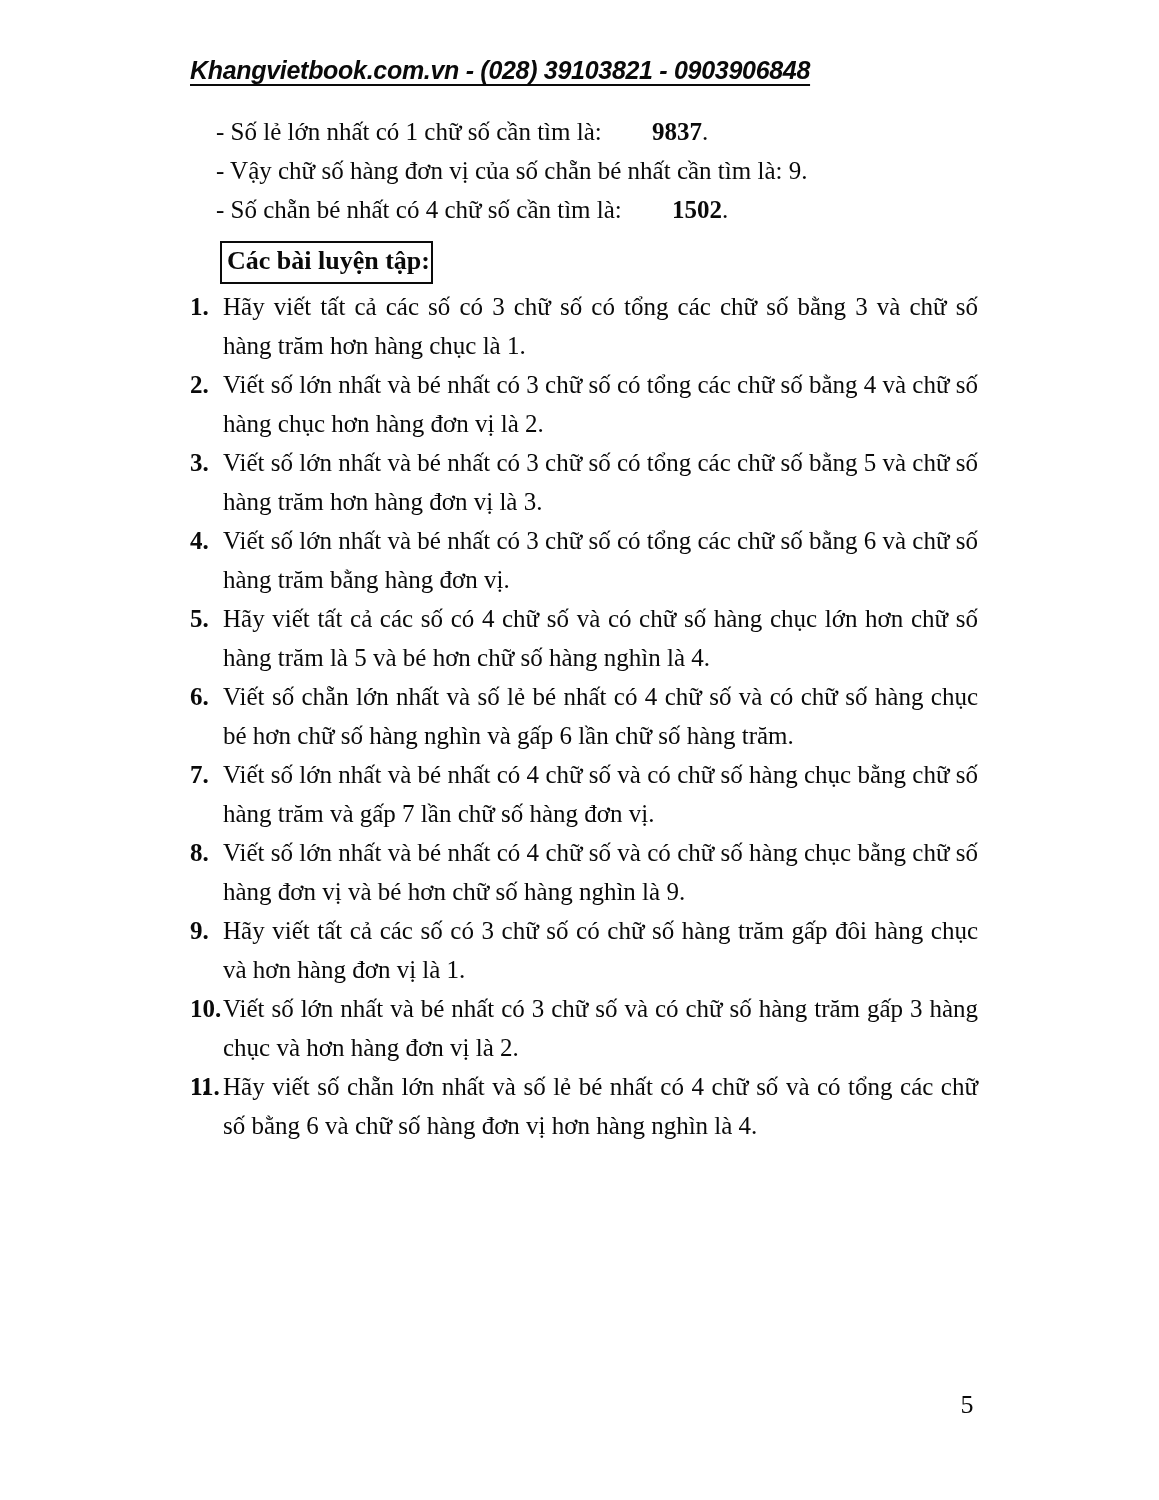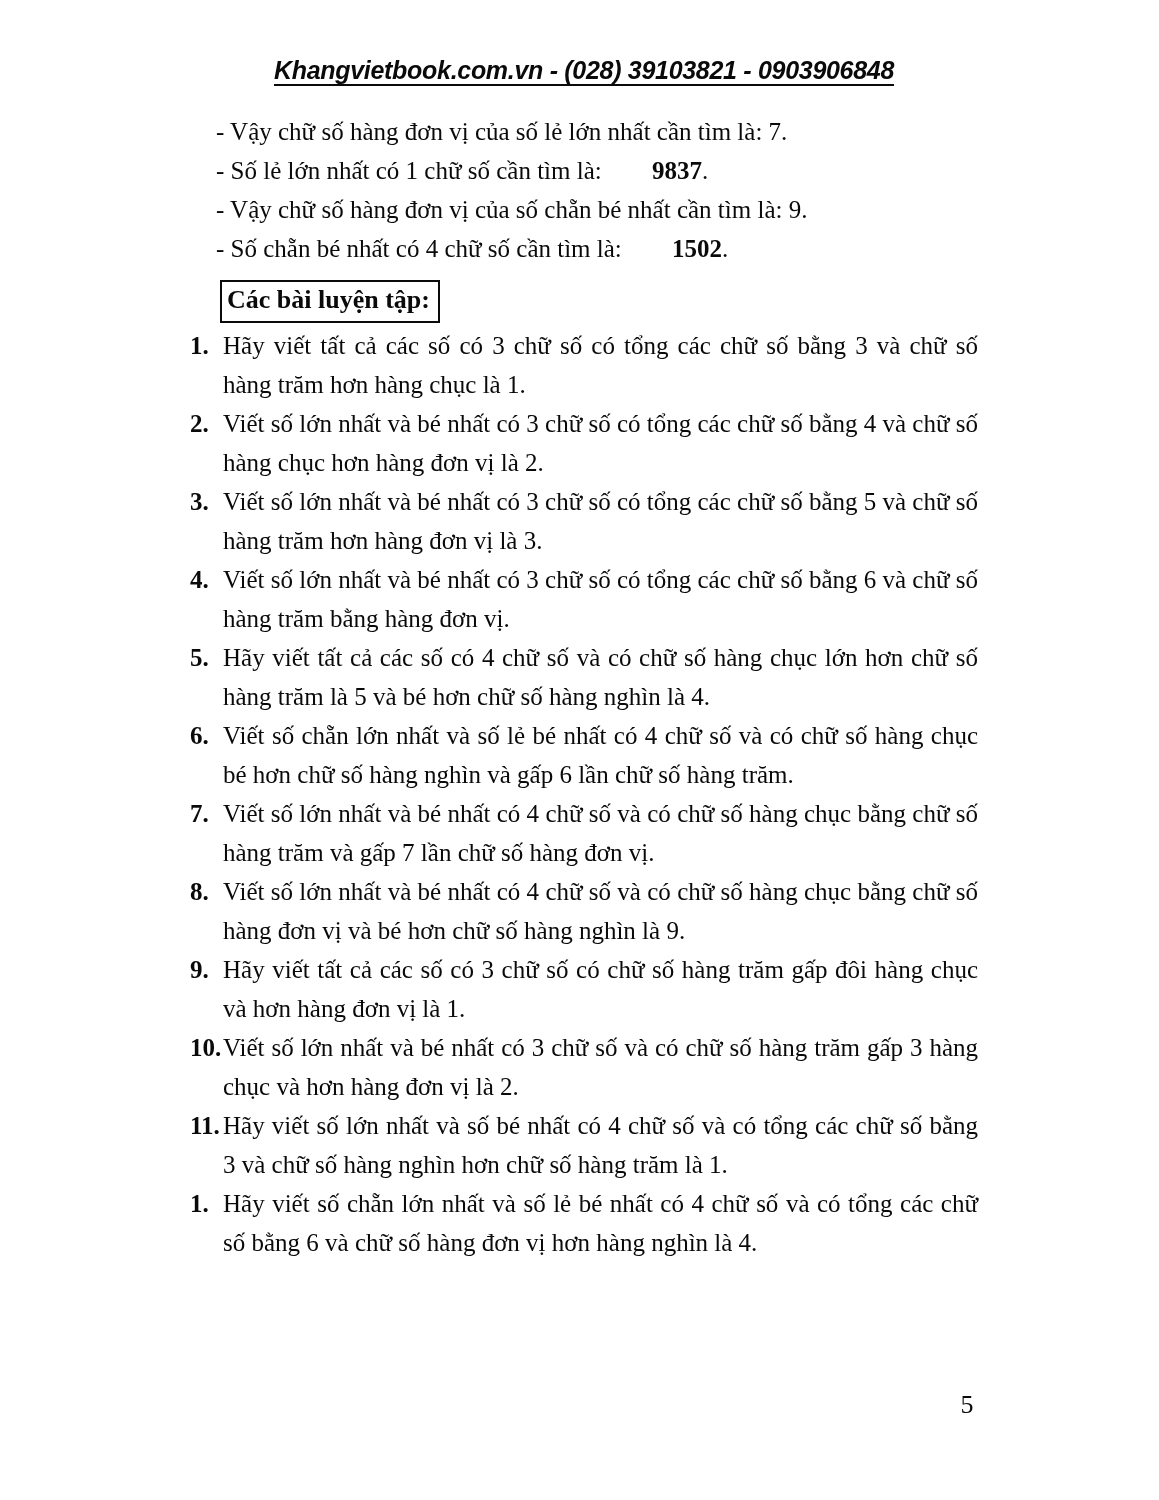--- a/index.html
+++ b/index.html
@@ -14,21 +14,21 @@
     background: #ffffff;
     color: #0a0a0a;
     font-family: "Liberation Serif", serif;
     overflow: hidden;
   }
   .header {
     position: absolute;
     top: 56px;
     left: 190px;
     width: 788px;
-    text-align: center;
+    text-align: left;
     font-family: "Liberation Sans", sans-serif;
     font-style: italic;
     font-weight: 700;
     font-size: 25px;
     letter-spacing: -0.3px;
   }
   .header .header-text {
     text-decoration: underline;
     text-decoration-thickness: 2px;
     text-underline-offset: 5px;
@@ -49,21 +49,21 @@
   .intro-line .bold-num {
     font-weight: bold;
     margin-left: 44px;
   }
   .heading-row {
     margin: 12px 0 3px 30px;
   }
   .heading-box {
     display: inline-block;
     border: 2px solid #0a0a0a;
-    padding: 0px 8px 3px 5px;
+    padding: 0px 1px 3px 5px;
     font-weight: bold;
     font-size: 26px;
     line-height: 36px;
   }
   .exercise {
     position: relative;
     margin: 0;
     padding-left: 33px;
     text-align: justify;
   }
@@ -86,21 +86,20 @@
 <body>
 
 <div class="page">
 
   <div class="header">
     <span class="header-text">Khangvietbook.com.vn - (028) 39103821 - 0903906848</span>
   </div>
 
   <div class="content">
     <div id="solution-section">
-  <p class="intro-line"><span class="pre">- Vậy chữ số hàng đơn vị của số lẻ lớn nhất cần tìm là: 7.</span><span class="bold-num"></span><span class="post"></span></p>
 
   <p class="intro-line"><span class="pre">- Số lẻ lớn nhất có 1 chữ số cần tìm là: </span><span class="bold-num">9837</span><span class="post">.</span></p>
 
 
 
   <p class="intro-line"><span class="pre">- Vậy chữ số hàng đơn vị của số chẵn bé nhất cần tìm là: 9.</span><span class="bold-num"></span><span class="post"></span></p>
 
   <p class="intro-line"><span class="pre">- Số chẵn bé nhất có 4 chữ số cần tìm là: </span><span class="bold-num">1502</span><span class="post">.</span></p>
 </div>
 
@@ -156,21 +155,20 @@
     <span class="txt">Hãy viết tất cả các số có 3 chữ số có chữ số hàng trăm gấp đôi hàng chục và hơn hàng đơn vị là 1.</span>
   </div>
 
   <div class="exercise">
     <span class="num">10.</span>
     <span class="txt">Viết số lớn nhất và bé nhất có 3 chữ số và có chữ số hàng trăm gấp 3 hàng chục và hơn hàng đơn vị là 2.</span>
   </div>
 
   <div class="exercise">
     <span class="num">11.</span>
-    <span class="txt">Hãy viết số lớn nhất và số bé nhất có 4 chữ số và có tổng các chữ số bằng 3 và chữ số hàng nghìn hơn chữ số hàng trăm là 1.</span>
   </div>
 
   <div class="exercise">
     <span class="num">1.</span>
     <span class="txt">Hãy viết số chẵn lớn nhất và số lẻ bé nhất có 4 chữ số và có tổng các chữ số bằng 6 và chữ số hàng đơn vị hơn hàng nghìn là 4.</span>
   </div>
 </div>
   </div>
 
   <div class="page-number">5</div>

